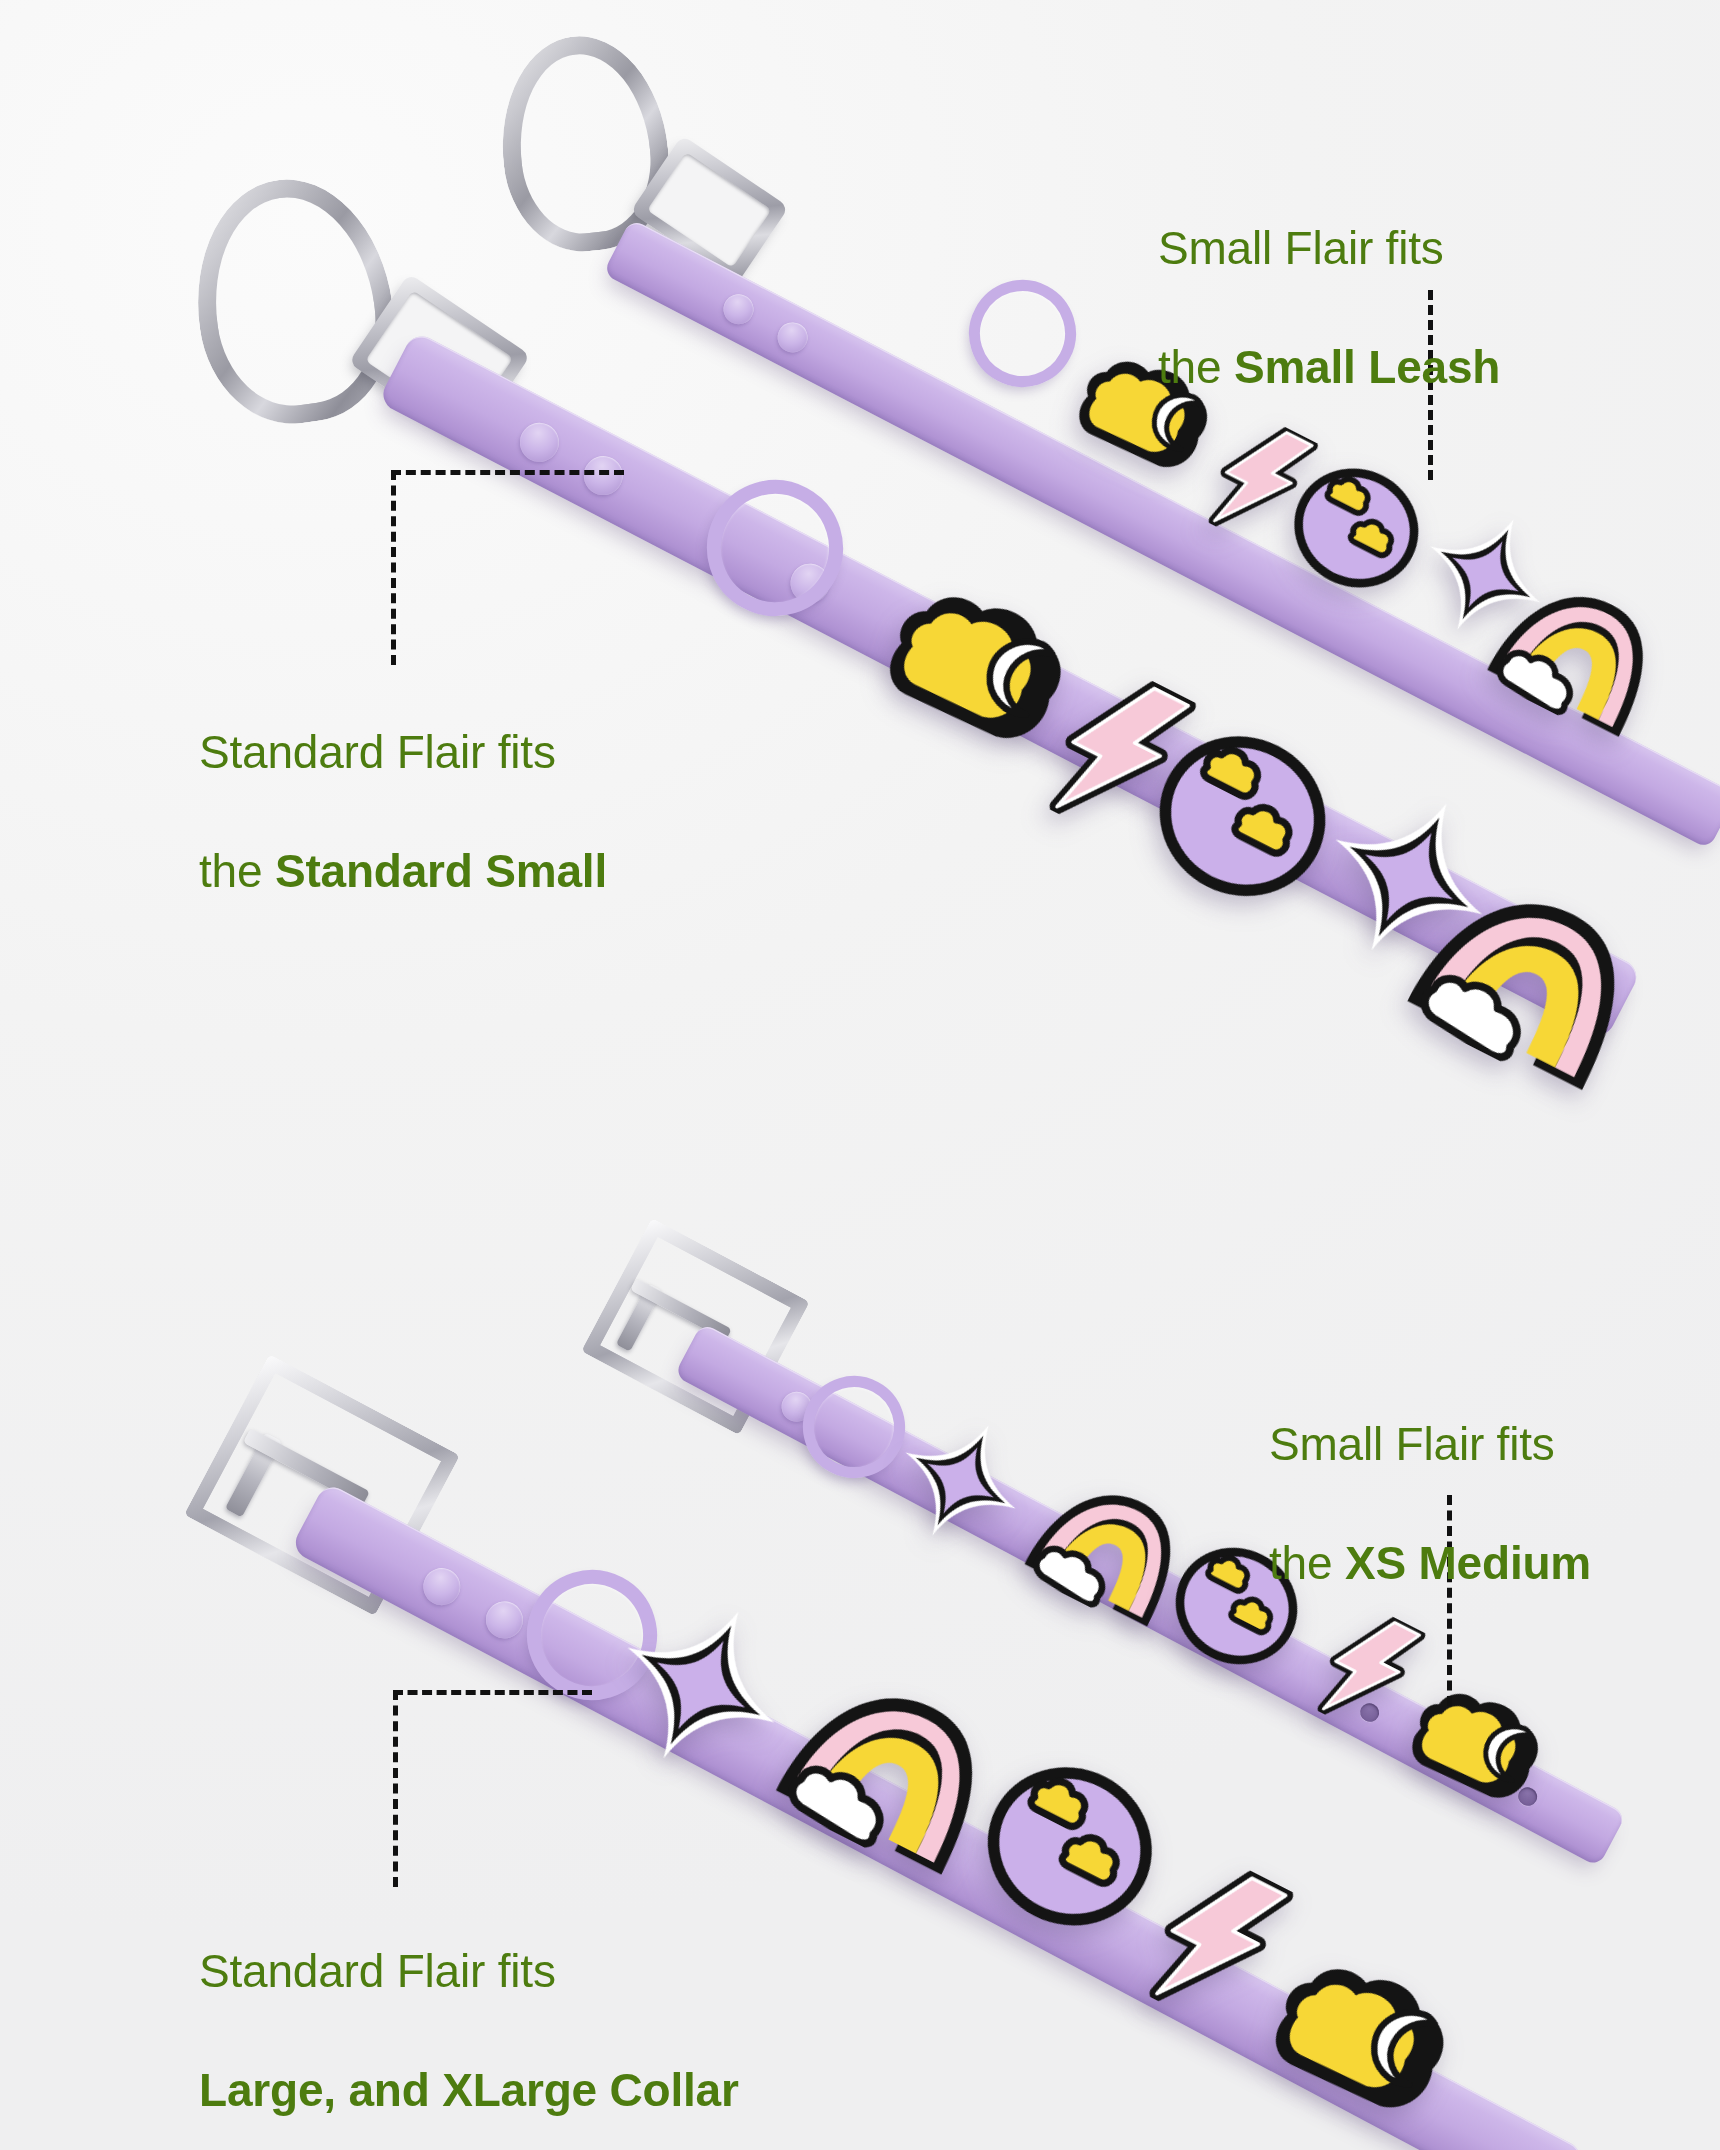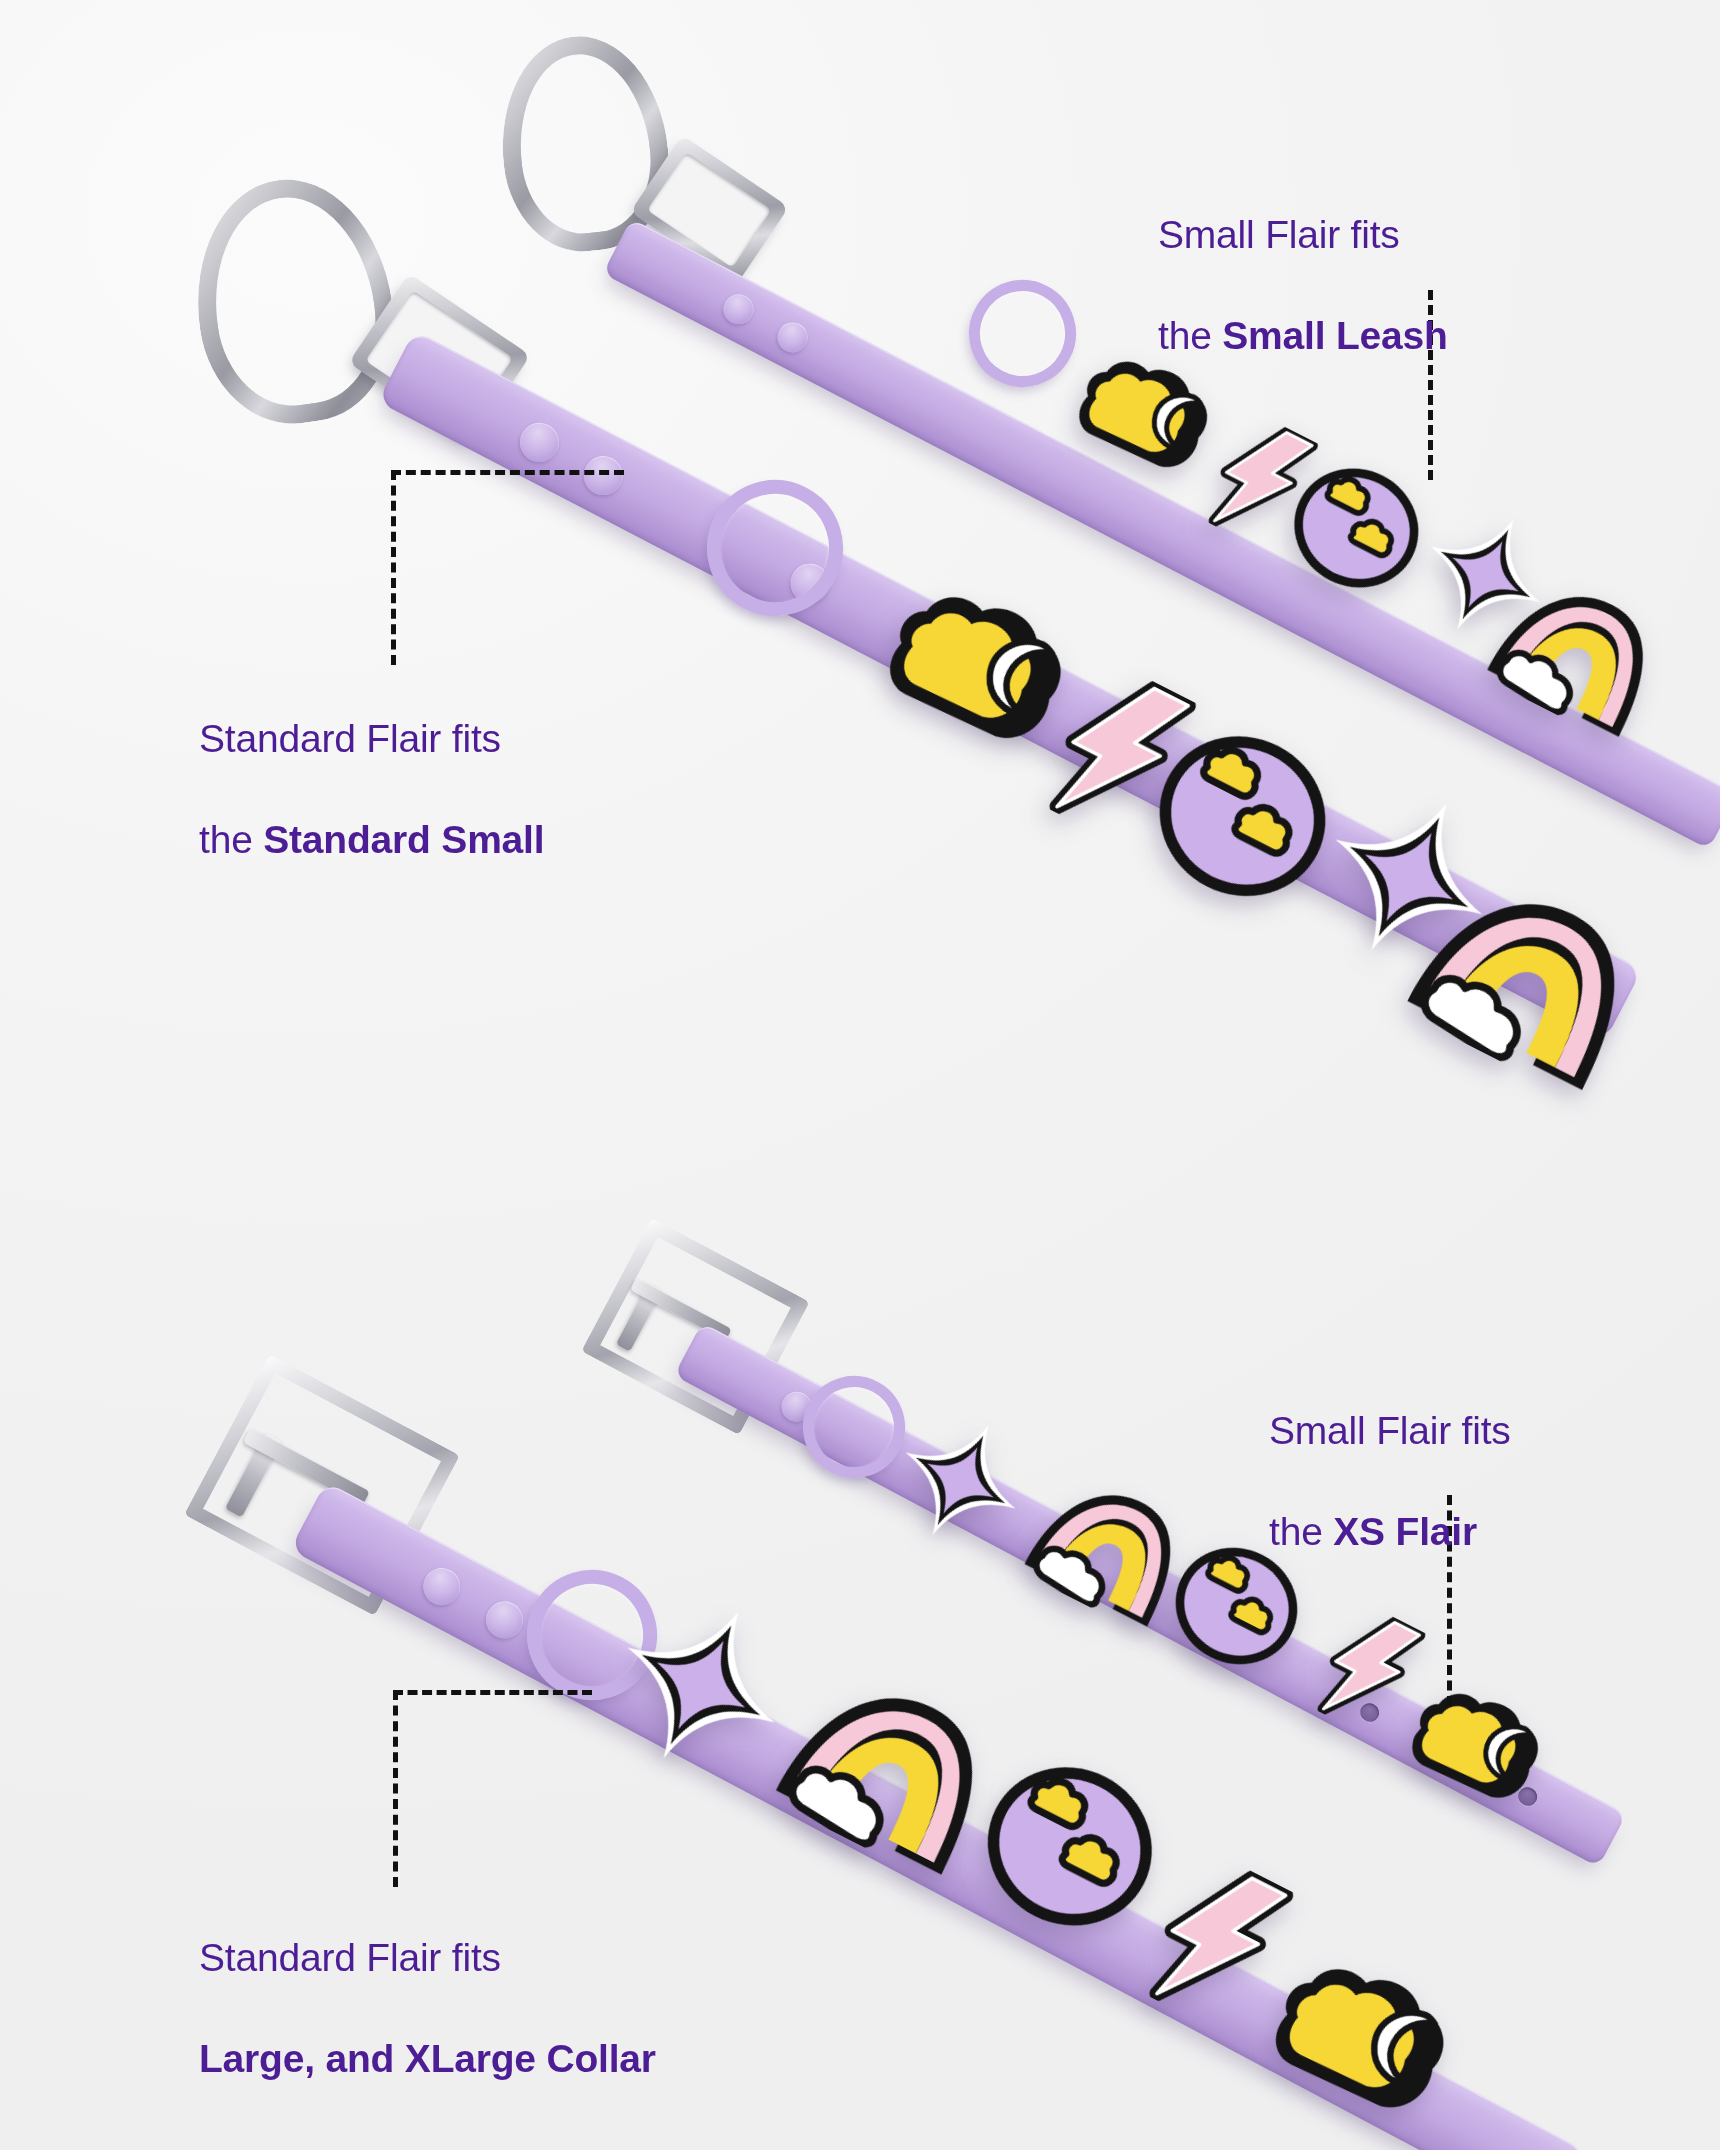--- a/index.html
+++ b/index.html
@@ -21,22 +21,22 @@
     content: "";
     position: absolute;
     inset: 0;
     background:
       radial-gradient(120% 80% at 18% 10%, #fbfbfb 0%, #f3f3f3 48%, #efeff0 100%);
     pointer-events: none;
   }
 
   .label {
     position: absolute;
-    color: #4c1d95;
-    font-size: 39px;
+    color: #4d7c0f;
+    font-size: 46px;
     line-height: 1.30;
     letter-spacing: -0.2px;
     font-weight: 400;
     white-space: pre-line;
     z-index: 40;
   }
   .label b { font-weight: 700; }
 
   
   .leader {
@@ -492,21 +492,21 @@
     <div class="v" style="left:0; height:211px;"></div>
   </div>
 
   <div class="leader" style="left:393px; top:1690px; width:202px; height:202px;">
     <div class="h" style="width:199px;"></div>
     <div class="v" style="left:0; height:197px;"></div>
   </div>
 
   <div class="label" style="left:1269px; top:1355px;">
     <div>Small Flair fits</div>
-    <div><span>the </span><b>XS Flair</b></div>
+    <div><span>the </span><b>XS Medium</b></div>
   </div>
 
   <div class="label" style="left:199px; top:1882px;">
     <div>Standard Flair fits</div>
     <div><b>Large, and XLarge Collar</b></div>
   </div>
 
 </div>
 
 

